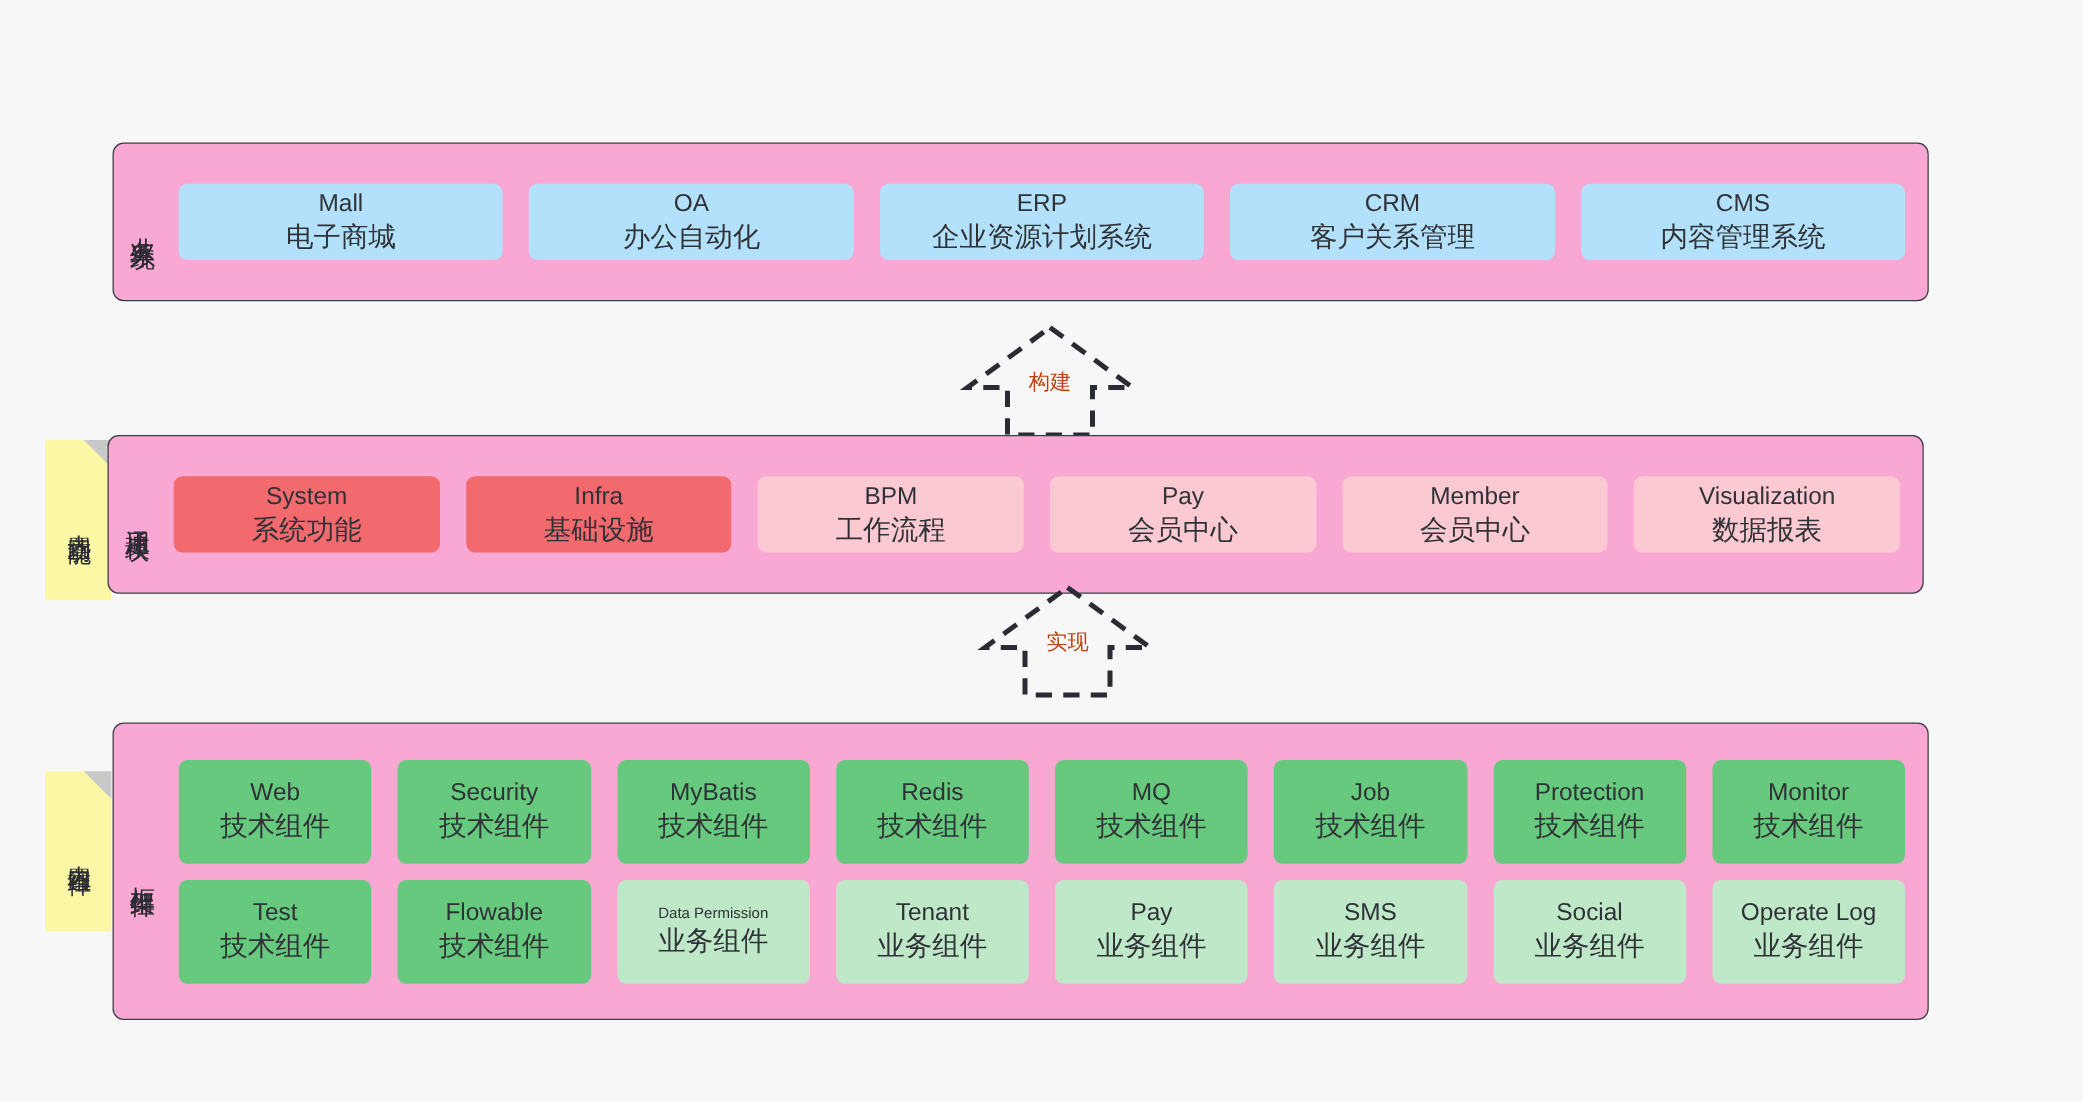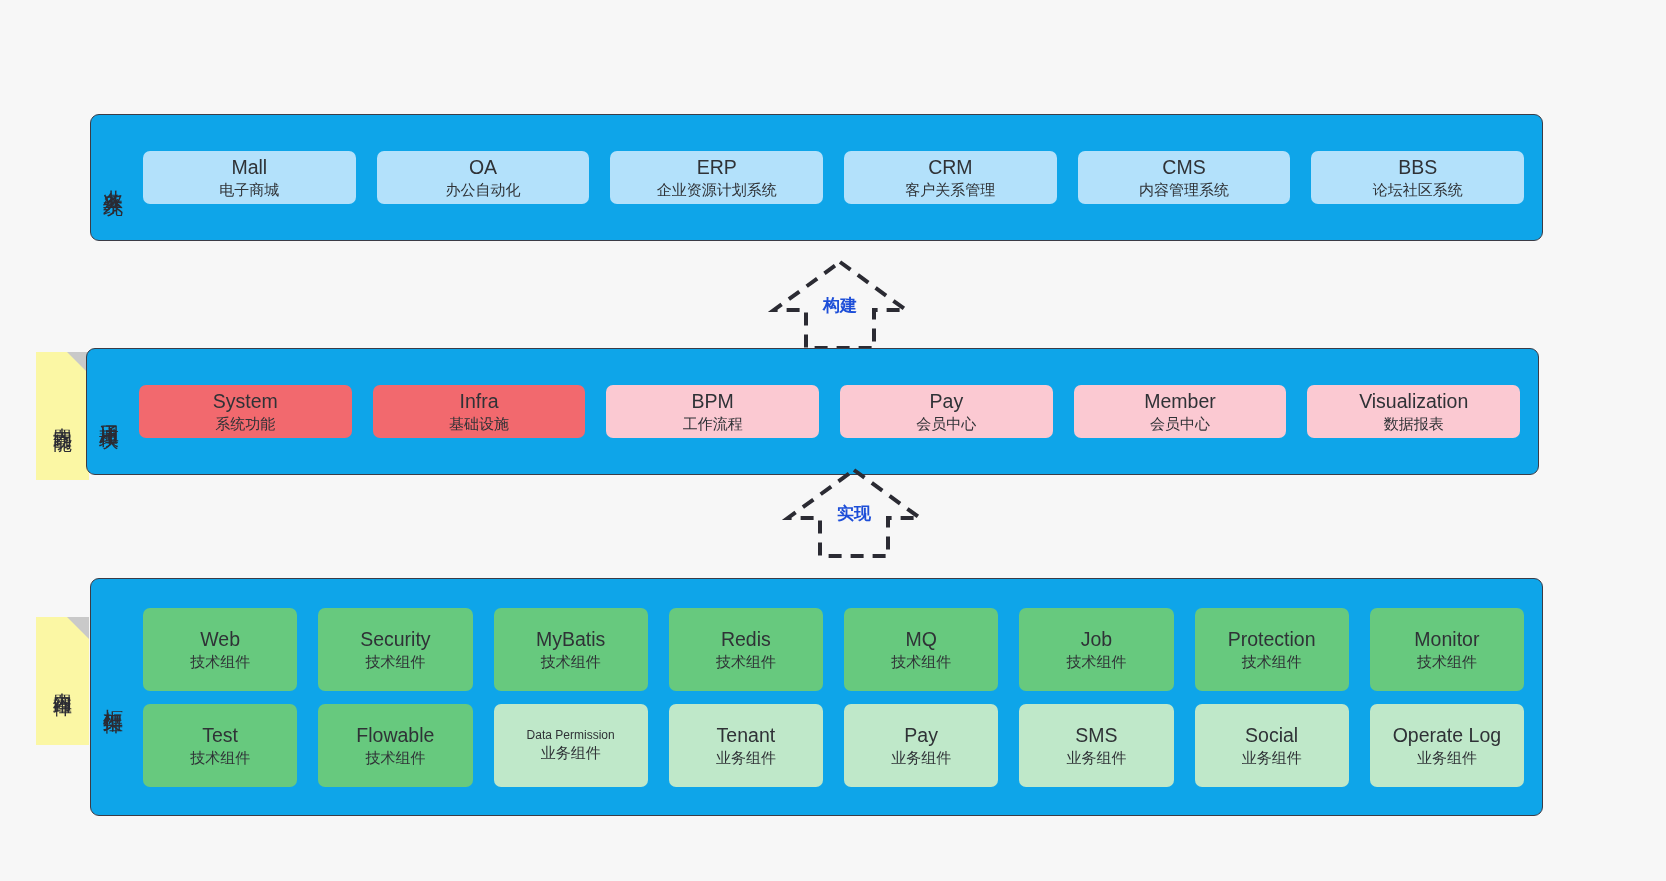--- a/index.html
+++ b/index.html
@@ -13,21 +13,21 @@
     width: 1666px;
     height: 881px;
     background: #f7f7f7;
     overflow: hidden;
   }
 
   
   .layer {
     position: absolute;
     box-sizing: border-box;
-    background: #0ea5e9;
+    background: #f9a8d4;
     border: 1.6px solid #3c3c46;
     border-radius: 9px;
     display: flex;
     align-items: stretch;
   }
   .layer-title {
     flex: 0 0 auto;
     width: 44px;
     display: flex;
     align-items: center;
@@ -59,21 +59,21 @@
     flex-direction: column;
     align-items: center;
     justify-content: center;
     text-align: center;
     color: #2f3236;
     line-height: 1.28;
     padding: 4px 6px;
     user-select: none;
   }
   .cell .t1 { font-size: 19.5px; }
-  .cell .t2 { font-size: 15px; }
+  .cell .t2 { font-size: 22px; }
   .cell.three .t1 { font-size: 12px; }
 
   
   .c-blue        { background: #b3e1fb; }
   .c-red-strong  { background: #f2696e; }
   .c-red-light   { background: #fbc9d2; }
   .c-green-strong{ background: #67c97e; }
   .c-green-light { background: #bfe8c9; }
 
   
@@ -108,26 +108,25 @@
     width: 160px;
     height: 92px;
   }
   .arrow svg { display: block; overflow: visible; }
   .arrow .arrow-label {
     position: absolute;
     left: 50%;
     transform: translateX(-50%);
     top: 36px;
     font-size: 17px;
-    color: #1d4ed8;
+    color: #c2410c;
     background: #f7f7f7;
     padding: 0 2px;
     white-space: nowrap;
     user-select: none;
-    font-weight: bold;
   }
 </style>
 </head>
 <body>
 
 <div id="canvas">
 
   <div class="layer" id="layer-business" style="left:90px; top:114px; width:1453px; height:127px;">
     <div class="layer-title">业务系统</div>
     <div class="layer-body">
@@ -144,24 +143,20 @@
           <span class="t1">ERP</span>
           <span class="t2">企业资源计划系统</span>
         </div>
         <div class="cell c-blue">
           <span class="t1">CRM</span>
           <span class="t2">客户关系管理</span>
         </div>
         <div class="cell c-blue">
           <span class="t1">CMS</span>
           <span class="t2">内容管理系统</span>
-        </div>
-        <div class="cell c-blue">
-          <span class="t1">BBS</span>
-          <span class="t2">论坛社区系统</span>
         </div>
       </div>
     </div>
   </div>
 
   <div class="arrow" style="left:760px; top:258px;">
     <svg width="160" height="92" viewBox="0 0 160 92">
       <path d="M80 4 L146 52 L114 52 L114 90 L46 90 L46 52 L14 52 Z" fill="none" stroke="#2b2b33" stroke-width="4" stroke-dasharray="13,9" stroke-linejoin="miter"></path>
     </svg>
     <span class="arrow-label">构建</span>

